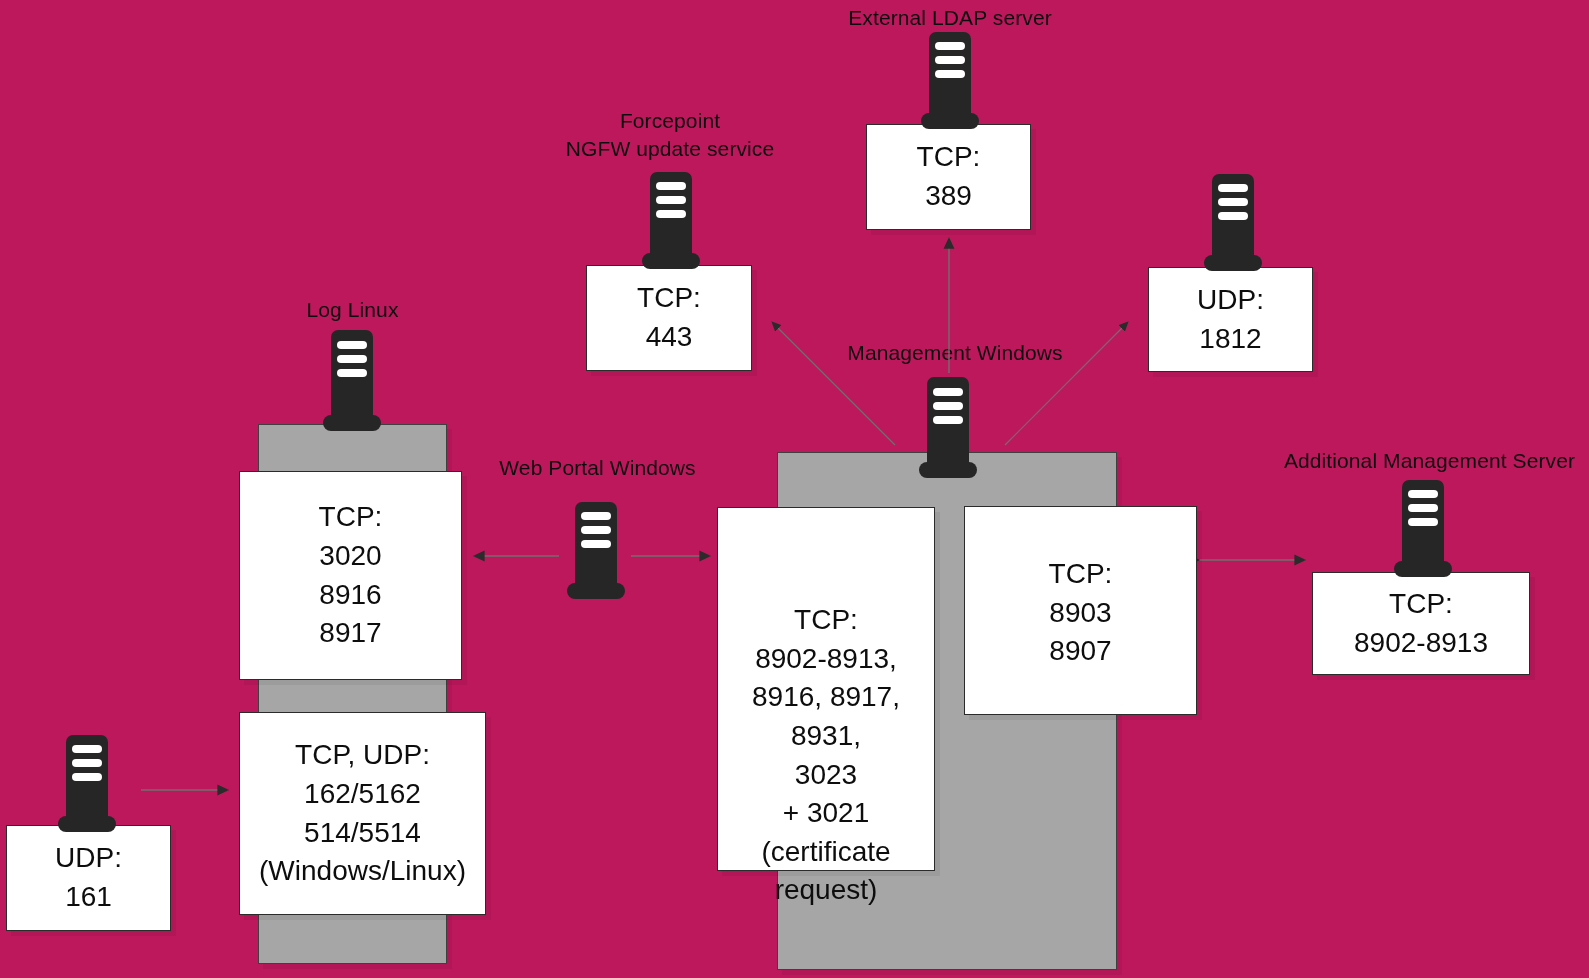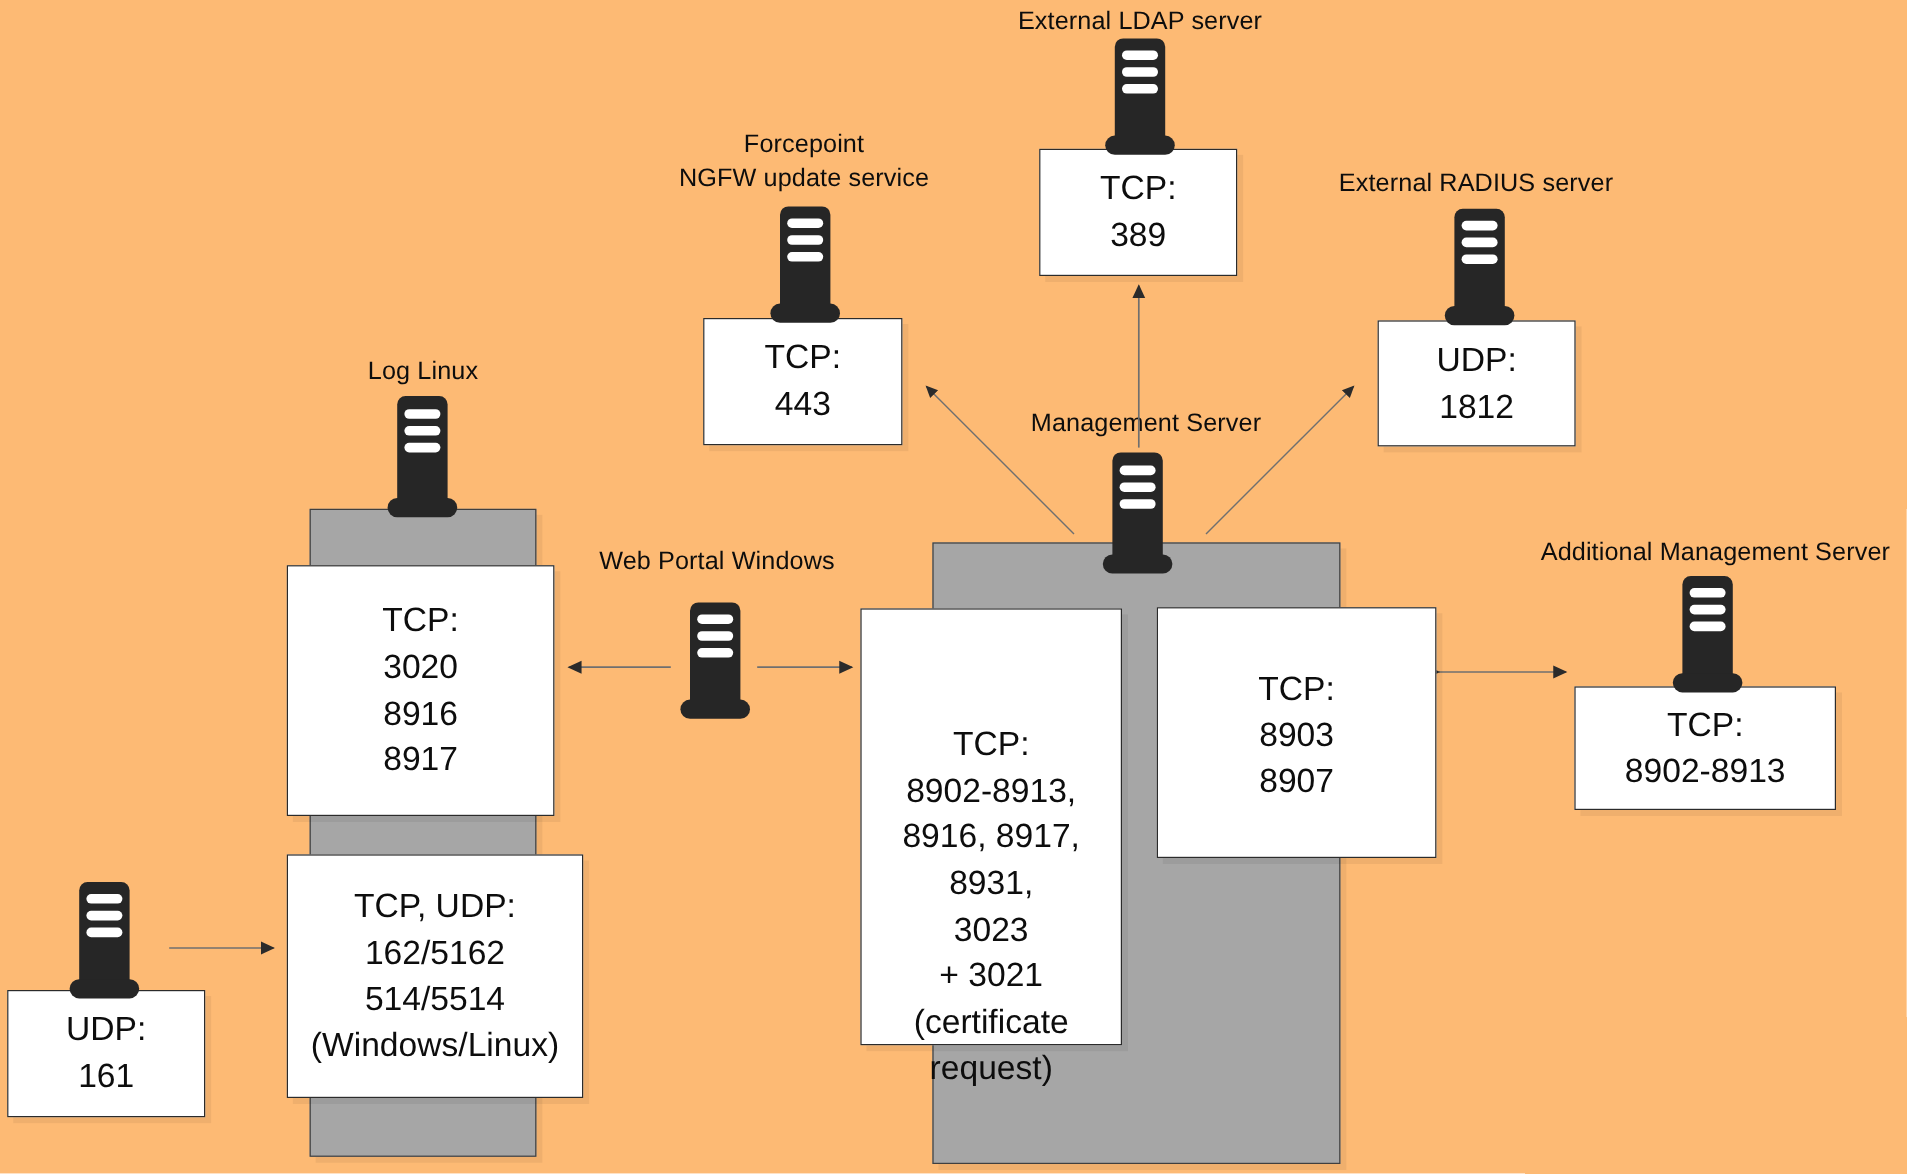--- a/index.html
+++ b/index.html
@@ -9,21 +9,21 @@
   }
   body {
     font-family: "Liberation Sans", sans-serif;
     color: #0d0d0d;
   }
   #canvas {
     position: relative;
     width: 1589px;
     height: 978px;
     overflow: hidden;
-    background: #fdba74;
+    background: #be185d;
   }
 
   
   .label {
     position: absolute;
     font-size: 21px;
     line-height: 1.32;
     color: #0d0d0d;
     text-align: center;
     white-space: pre-line;
@@ -180,21 +180,20 @@
       <rect x="24" y="2" width="42" height="88" rx="7" fill="#262626"></rect>
       <rect x="16" y="83" width="58" height="16" rx="8" fill="#262626"></rect>
       <rect x="30" y="12" width="30" height="8" rx="4" fill="#ffffff"></rect>
       <rect x="30" y="26" width="30" height="8" rx="4" fill="#ffffff"></rect>
       <rect x="30" y="40" width="30" height="8" rx="4" fill="#ffffff"></rect>
     </svg>
   </div>
   <div class="portbox" style="left:586px; top:265px; width:166px; height:106px;">TCP:
 443</div>
 
-  <div class="label" style="left:1080px; top:139px; width:300px;">External RADIUS server</div>
   <div class="server" style="left:1188px; top:172px;">
     <svg width="90" height="110" viewBox="0 0 90 110">
       <rect x="24" y="2" width="42" height="88" rx="7" fill="#262626"></rect>
       <rect x="16" y="83" width="58" height="16" rx="8" fill="#262626"></rect>
       <rect x="30" y="12" width="30" height="8" rx="4" fill="#ffffff"></rect>
       <rect x="30" y="26" width="30" height="8" rx="4" fill="#ffffff"></rect>
       <rect x="30" y="40" width="30" height="8" rx="4" fill="#ffffff"></rect>
     </svg>
   </div>
   <div class="portbox" style="left:1148px; top:267px; width:165px; height:105px;">UDP:
@@ -223,21 +222,21 @@
   <div class="server" style="left:551px; top:500px;">
     <svg width="90" height="110" viewBox="0 0 90 110">
       <rect x="24" y="2" width="42" height="88" rx="7" fill="#262626"></rect>
       <rect x="16" y="83" width="58" height="16" rx="8" fill="#262626"></rect>
       <rect x="30" y="12" width="30" height="8" rx="4" fill="#ffffff"></rect>
       <rect x="30" y="26" width="30" height="8" rx="4" fill="#ffffff"></rect>
       <rect x="30" y="40" width="30" height="8" rx="4" fill="#ffffff"></rect>
     </svg>
   </div>
 
-  <div class="label" style="left:830px; top:339px; width:250px;">Management Server</div>
+  <div class="label" style="left:830px; top:339px; width:250px;">Management Windows</div>
   <div class="server" style="left:903px; top:375px;">
     <svg width="90" height="114" viewBox="0 0 90 114">
       <rect x="24" y="2" width="42" height="92" rx="7" fill="#262626"></rect>
       <rect x="16" y="87" width="58" height="16" rx="8" fill="#262626"></rect>
       <rect x="30" y="13" width="30" height="8" rx="4" fill="#ffffff"></rect>
       <rect x="30" y="27" width="30" height="8" rx="4" fill="#ffffff"></rect>
       <rect x="30" y="41" width="30" height="8" rx="4" fill="#ffffff"></rect>
     </svg>
   </div>
   <div class="portbox top" style="left:717px; top:507px; width:218px; height:364px; padding-top:93px;">TCP:

